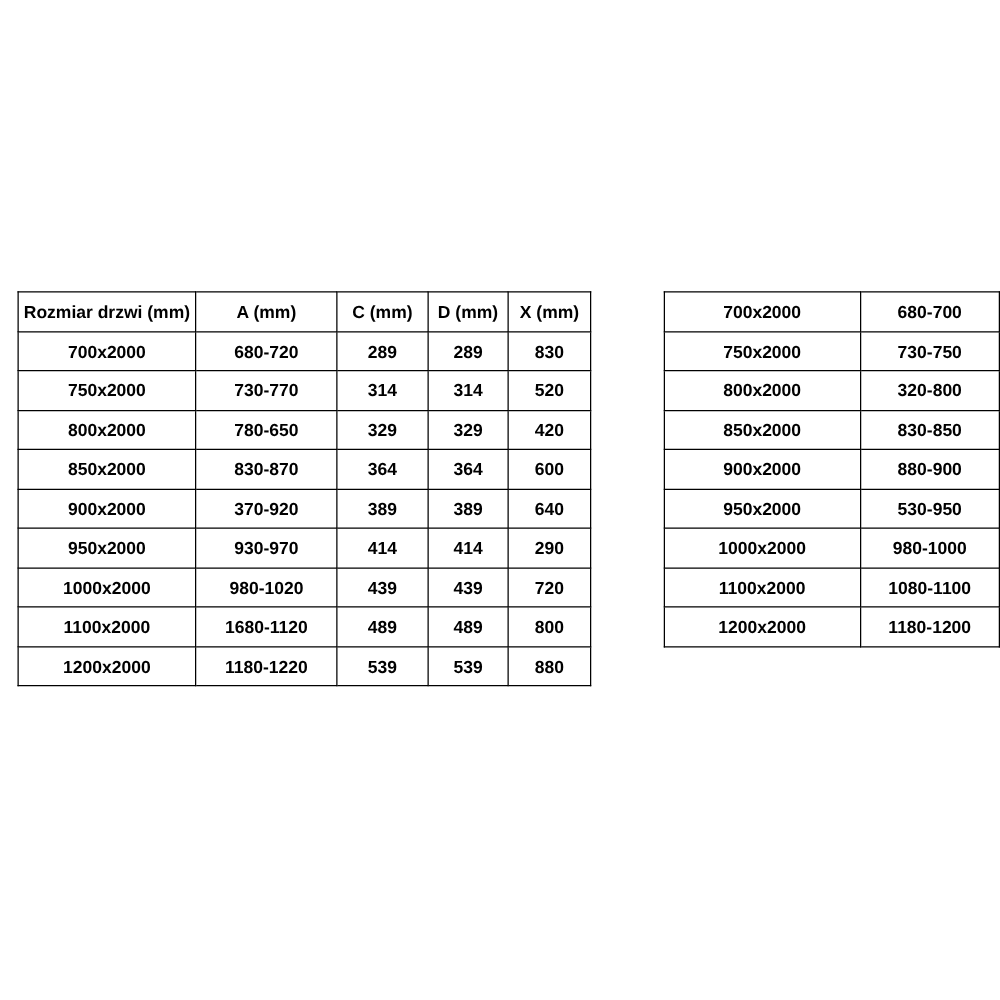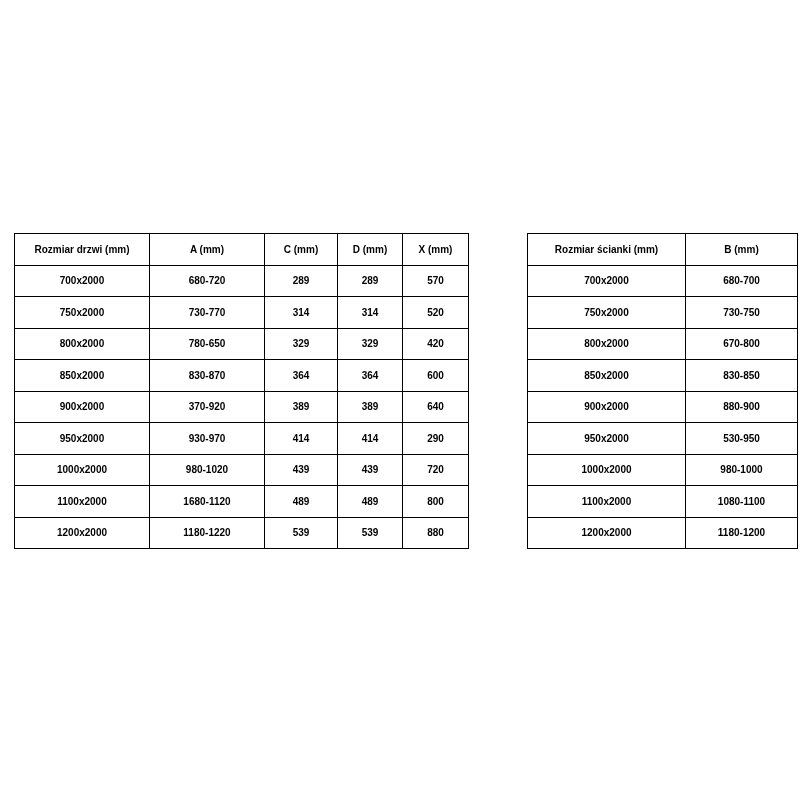--- a/index.html
+++ b/index.html
@@ -27,21 +27,21 @@
     left: 0;
     top: 233px;
     width: 800px;
     display: flex;
     justify-content: flex-start;
     align-items: flex-start;
   }
   table.spec {
     border-collapse: collapse;
     table-layout: fixed;
-    font-size: 10px;
+    font-size: 14px;
     font-weight: bold;
   }
   table.spec td, table.spec th {
     border: 1px solid #000000;
     text-align: center;
     vertical-align: middle;
     height: 30.5px;
     padding: 0 4px;
     font-weight: bold;
     white-space: nowrap;
@@ -81,21 +81,21 @@
           <td>A (mm)</td>
           <td>C (mm)</td>
           <td>D (mm)</td>
           <td>X (mm)</td>
         </tr>
         <tr>
           <td>700x2000</td>
           <td>680-720</td>
           <td>289</td>
           <td>289</td>
-          <td>570</td>
+          <td>830</td>
         </tr>
         <tr>
           <td>750x2000</td>
           <td>730-770</td>
           <td>314</td>
           <td>314</td>
           <td>520</td>
         </tr>
         <tr>
           <td>800x2000</td>
@@ -148,35 +148,31 @@
         </tr>
       </tbody>
     </table>
 
     <table class="spec" id="wall-table">
       <colgroup>
         <col class="w0">
           <col class="w1">
       </colgroup>
       <tbody>
-        <tr class="hdr">
-          <td>Rozmiar ścianki (mm)</td>
-          <td>B (mm)</td>
-        </tr>
         <tr>
           <td>700x2000</td>
           <td>680-700</td>
         </tr>
         <tr>
           <td>750x2000</td>
           <td>730-750</td>
         </tr>
         <tr>
           <td>800x2000</td>
-          <td>670-800</td>
+          <td>320-800</td>
         </tr>
         <tr>
           <td>850x2000</td>
           <td>830-850</td>
         </tr>
         <tr>
           <td>900x2000</td>
           <td>880-900</td>
         </tr>
         <tr>

